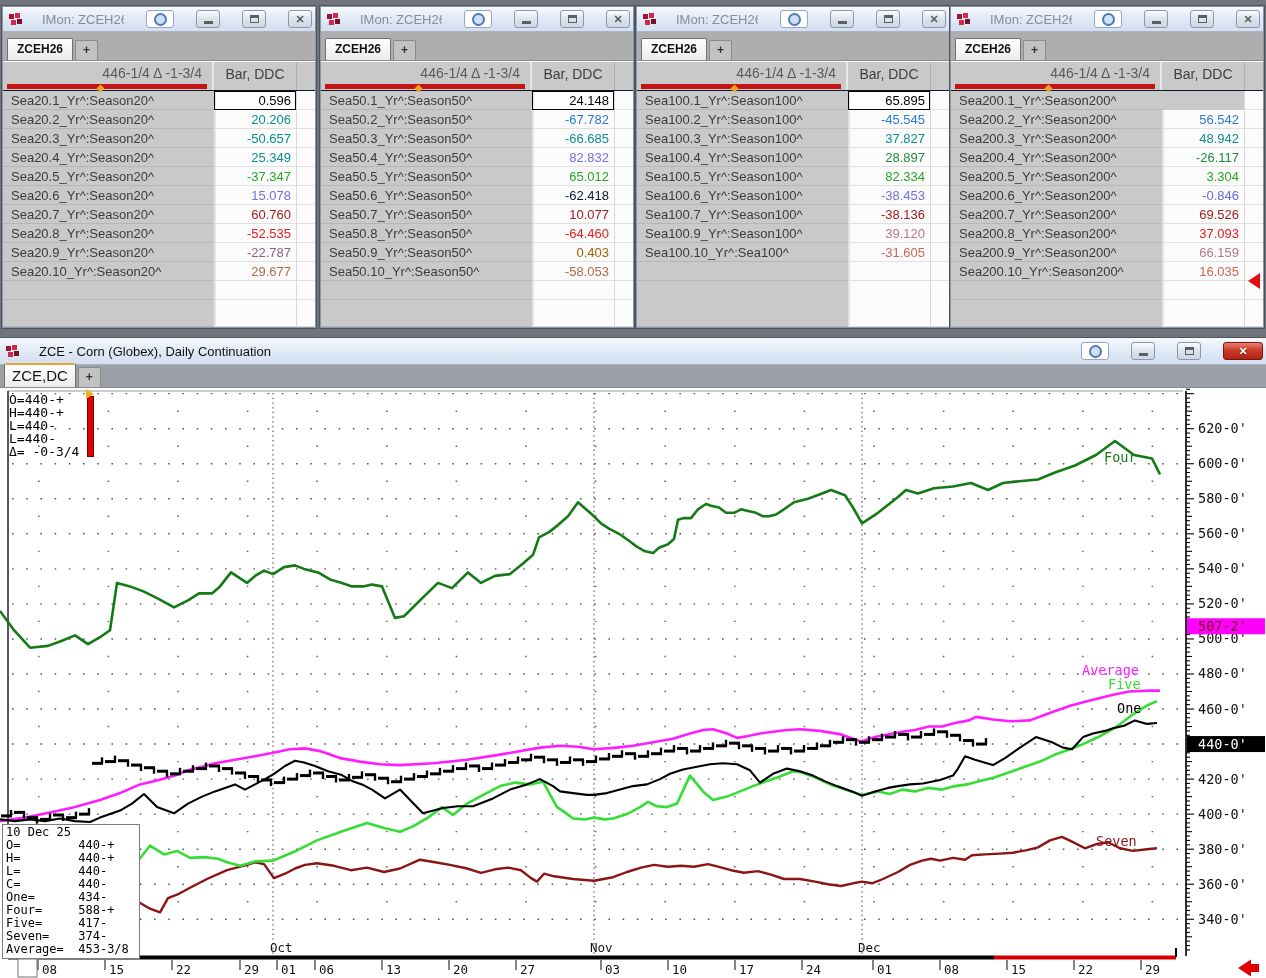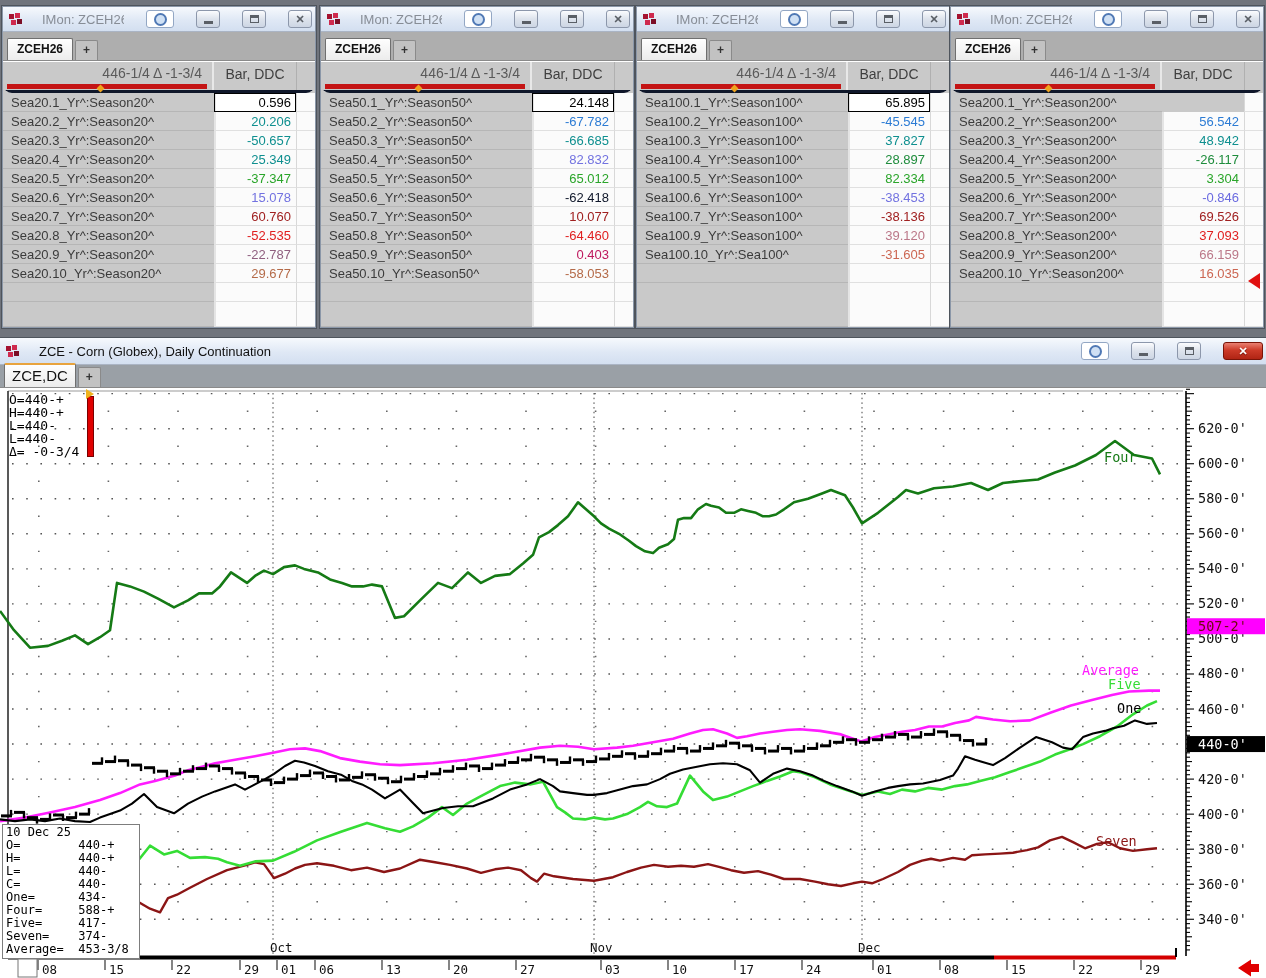--- a/index.html
+++ b/index.html
@@ -49,21 +49,21 @@
     font-size:12px;font-weight:bold;color:#111;padding:3px 9px 4px;border-radius:2px 2px 0 0;
   }
   .tab-plus{
     background:#c2c2c2;border:1px solid #8a8a8a;border-bottom:none;color:#333;
     font-size:12px;font-weight:bold;padding:2px 7px 3px;margin-left:2px;border-radius:2px 2px 0 0;
   }
   .chart-window .tabbar{height:22px;flex:0 0 22px;background:#9aa0a6;}
   .chart-window .tab-active{font-weight:normal;font-size:15px;padding:2px 7px 3px;border-top:2px solid #e8a33d;}
   
   .mini-table{flex:1;display:flex;flex-direction:column;background:#c9c9c9;border-top:1px solid #fff;}
-  .thead{height:28px;flex:0 0 28px;display:flex;position:relative;border-bottom:3px solid #0f172a;border-radius:9px;}
+  .thead{height:28px;flex:0 0 28px;display:flex;position:relative;border-bottom:1px solid #0f172a;}
   .th-price{flex:1;position:relative;background:#c9c9c9;font-size:14px;color:#5a5a5a;text-align:right;padding:3px 10px 0 0;box-sizing:border-box;}
   .redbar{position:absolute;left:4px;right:5px;bottom:1px;height:5px;background:#c41414;}
   .redbar .diamond{position:absolute;left:45%;bottom:-3px;width:7px;height:7px;background:#efa31d;transform:rotate(45deg) scale(.8);}
   .th-col{flex:0 0 82px;background:#c9c9c9;border-left:2px solid #e8e8e8;font-size:14px;color:#3f3f3f;text-align:center;padding-top:4px;}
   .th-sp{flex:0 0 18px;background:#c9c9c9;border-left:1px solid #b0b0b0;}
   .tbody{flex:1;display:flex;flex-direction:column;overflow:hidden;}
   .trow{height:19px;flex:0 0 19px;display:flex;}
   .trow.fill{flex:1;height:auto;}
   .td-label{flex:1;background:#c9c9c9;border-bottom:1px solid #b6b6b6;font-size:13px;color:#3b3b3b;padding:2px 0 0 8px;white-space:nowrap;overflow:hidden;}
   .td-val{flex:0 0 82px;background:#fbfbfb;border-left:2px solid #e4e4e4;border-bottom:1px solid #e0e0e0;font-size:13px;text-align:right;padding:2px 5px 0 0;box-sizing:border-box;}
@@ -266,21 +266,21 @@
           <div class="td-val" style="color: rgb(160, 32, 32);">10.077</div>
           <div class="td-sp"></div>
         </div>
         <div class="trow">
           <div class="td-label">Sea50.8_Yr^:Season50^</div>
           <div class="td-val" style="color: rgb(224, 32, 32);">-64.460</div>
           <div class="td-sp"></div>
         </div>
         <div class="trow">
           <div class="td-label">Sea50.9_Yr^:Season50^</div>
-          <div class="td-val" style="color: #be185d;">0.403</div>
+          <div class="td-val" style="color: #a16207;">0.403</div>
           <div class="td-sp"></div>
         </div>
         <div class="trow">
           <div class="td-label">Sea50.10_Yr^:Season50^</div>
           <div class="td-val" style="color: rgb(180, 106, 72);">-58.053</div>
           <div class="td-sp"></div>
         </div>
         <div class="trow">
           <div class="td-label"></div>
           <div class="td-val"></div>

